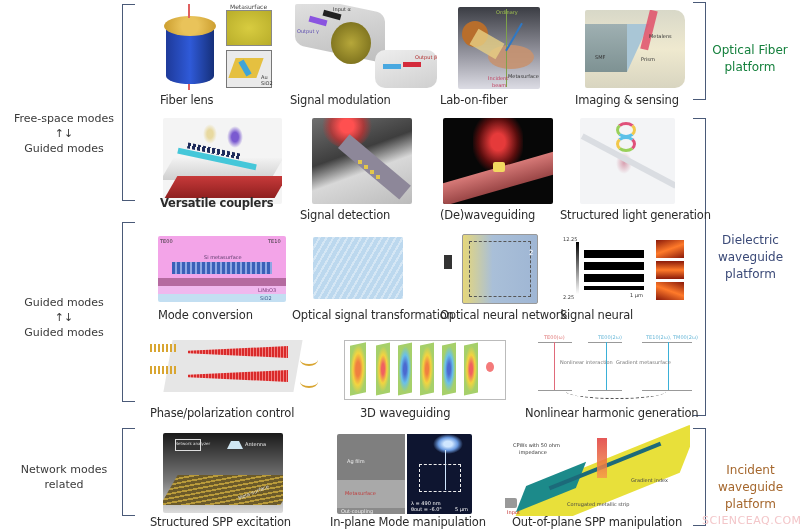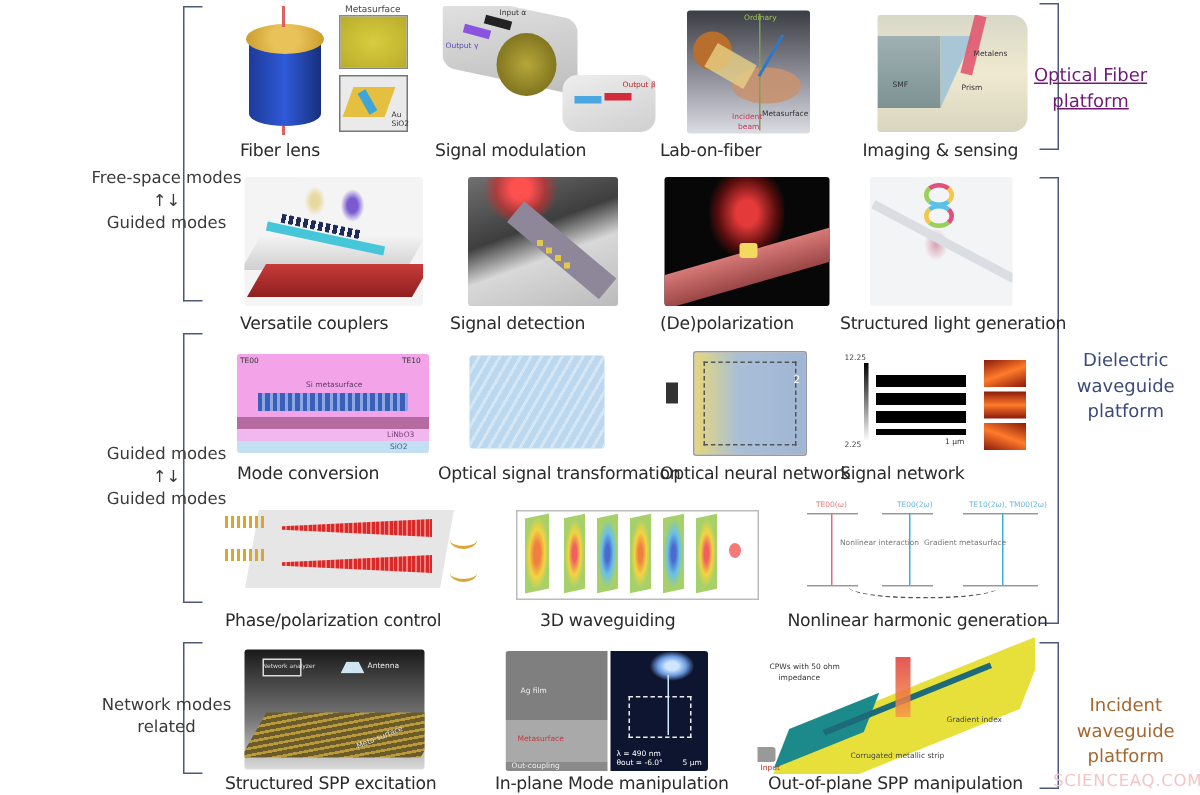--- a/index.html
+++ b/index.html
@@ -1,19 +1,19 @@
 <!DOCTYPE html>
 <html><head>
 <meta charset="utf-8">
 <style>
   html, body { margin:0; padding:0; background:#ffffff; }
   body { width:800px; height:530px; position:relative; overflow:hidden; font-family:"DejaVu Sans", sans-serif; color:#333; }
   .abs { position:absolute; }
   .cap { position:absolute; font-size:11.5px; color:#2b2b2b; white-space:nowrap; letter-spacing:-0.2px; }
-  .leftlabel { position:absolute; font-size:11px; color:#3a3a3a; text-align:center; line-height:15px;margin-left:47px; }
+  .leftlabel { position:absolute; font-size:11px; color:#3a3a3a; text-align:center; line-height:15px; }
   .bracket-l { position:absolute; border:1.5px solid #4a5a78; border-right:none; width:12px; }
   .bracket-r { position:absolute; border:1.5px solid #4a5a78; border-left:none; width:12px; }
   .platform { position:absolute; font-size:12px; text-align:center; line-height:17px; }
   .panel { position:absolute; overflow:hidden; border-radius:2px; }
   .tiny { position:absolute; font-size:5px; white-space:nowrap; }
   .watermark { position:absolute; font-size:11px; color:#f3c6c9; letter-spacing:0.5px; }
 </style>
 </head>
 <body>
 
@@ -31,21 +31,21 @@
   <div>Guided modes</div>
 </div>
 
 <div class="bracket-l" style="left:122px;top:428px;height:86px;"></div>
 <div class="leftlabel" style="left:14px;top:462px;width:100px;">
   <div>Network modes</div>
   <div>related</div>
 </div>
 
 <div class="bracket-r" style="left:693px;top:2px;height:96px;"></div>
-<div class="platform" style="left:682px;top:42px;width:90px;color:#701a75;text-decoration:underline;">
+<div class="platform" style="left:705px;top:42px;width:90px;color:#15803d;">
   <div>Optical Fiber</div>
   <div>platform</div>
 </div>
 
 <div class="bracket-r" style="left:693px;top:118px;height:296px;"></div>
 <div class="platform" style="left:708px;top:232px;width:85px;color:#3b4a78;">
   <div>Dielectric</div>
   <div>waveguide</div>
   <div>platform</div>
 </div>
@@ -110,35 +110,35 @@
 <div class="cap" style="left:575px;top:93px;width:120px;">Imaging &amp; sensing</div>
 
 <div class="panel" style="left:163px;top:118px;width:119px;height:86px;background:#f4f4f4;">
   <div class="abs" style="left:4px;top:40px;width:110px;height:22px;background:linear-gradient(180deg,#f2f2f2,#cfcfcf);transform:skewX(-30deg);"></div>
   <div class="abs" style="left:8px;top:58px;width:110px;height:22px;background:linear-gradient(180deg,#c73a3a,#8f1f1f);transform:skewX(-30deg);"></div>
   <div class="abs" style="left:14px;top:38px;width:80px;height:6px;background:#45c7d9;transform:rotate(12deg);"></div>
   <div class="abs" style="left:24px;top:30px;width:54px;height:6px;background:repeating-linear-gradient(90deg,#1d2a5a 0 3px,transparent 3px 5px);transform:rotate(12deg);"></div>
   <div class="abs" style="left:64px;top:8px;width:16px;height:22px;background:radial-gradient(ellipse,#7a5ad0 30%,transparent 70%);"></div>
   <div class="abs" style="left:40px;top:6px;width:14px;height:20px;background:radial-gradient(ellipse,#e8d9a0 30%,transparent 70%);"></div>
 </div>
-<div class="cap" style="left:160px;top:208px;width:125px;">Versatile couplers</div>
+<div class="cap" style="left:160px;top:196px;width:125px;font-weight:bold;">Versatile couplers</div>
 
 <div class="panel" style="left:312px;top:118px;width:100px;height:86px;background:linear-gradient(160deg,#707070,#3e3e3e 40%,#d8d8d8 60%,#bbb);">
   <div class="abs" style="left:10px;top:-14px;width:50px;height:44px;border-radius:50%;background:radial-gradient(circle,#ff5050 20%,rgba(220,40,40,0.6) 50%,transparent 75%);"></div>
   <div class="abs" style="left:26px;top:30px;width:18px;height:80px;background:#8d8799;transform:rotate(-50deg);transform-origin:top left;"></div>
   <div class="abs" style="left:46px;top:42px;width:4px;height:4px;background:#e3c74a;box-shadow:6px 5px 0 #e3c74a,12px 10px 0 #e3c74a,18px 15px 0 #e3c74a;"></div>
 </div>
 <div class="cap" style="left:300px;top:208px;width:120px;">Signal detection</div>
 
 <div class="panel" style="left:443px;top:118px;width:110px;height:86px;background:#070707;">
   <div class="abs" style="left:30px;top:-6px;width:50px;height:60px;background:radial-gradient(ellipse,#e53a3a 20%,rgba(170,20,20,0.5) 55%,transparent 75%);"></div>
   <div class="abs" style="left:-10px;top:50px;width:130px;height:22px;background:linear-gradient(180deg,#d77a78,#9a4646);transform:rotate(-16deg);"></div>
   <div class="abs" style="left:50px;top:44px;width:12px;height:10px;background:#f2d960;border-radius:2px;"></div>
 </div>
-<div class="cap" style="left:440px;top:208px;width:120px;">(De)polarization</div>
+<div class="cap" style="left:440px;top:208px;width:120px;">(De)waveguiding</div>
 
 <div class="panel" style="left:580px;top:118px;width:95px;height:86px;background:#f3f4f6;">
   <div class="abs" style="left:36px;top:4px;width:14px;height:10px;border-radius:50%;border:3px solid;border-color:#e0507a #f2c84a #5ac0e8 #9ad05a;"></div>
   <div class="abs" style="left:36px;top:18px;width:14px;height:10px;border-radius:50%;border:3px solid;border-color:#5ac0e8 #e0507a #9ad05a #f2c84a;"></div>
   <div class="abs" style="left:36px;top:34px;width:16px;height:22px;background:radial-gradient(ellipse,#d8a0b0,transparent 70%);"></div>
   <div class="abs" style="left:-4px;top:40px;width:106px;height:6px;background:#dadde2;transform:rotate(28deg);"></div>
 </div>
 <div class="cap" style="left:560px;top:208px;width:135px;">Structured light generation</div>
 
 <div class="panel" style="left:158px;top:236px;width:128px;height:66px;">
@@ -170,21 +170,21 @@
 <div class="panel" style="left:560px;top:236px;width:128px;height:66px;">
   <div class="tiny" style="left:3px;top:0;color:#444;">12.25</div>
   <div class="abs" style="left:16px;top:6px;width:3px;height:52px;background:linear-gradient(180deg,#000,#fff);"></div>
   <div class="tiny" style="left:3px;top:58px;color:#444;">2.25</div>
   <div class="abs" style="left:24px;top:14px;width:60px;height:40px;background:repeating-linear-gradient(180deg,#000 0 8px,#fff 8px 12px);"></div>
   <div class="tiny" style="left:70px;top:56px;color:#333;">1 μm</div>
   <div class="abs" style="left:96px;top:4px;width:28px;height:18px;background:linear-gradient(160deg,#8a1a0a,#ff7a2a 50%,#8a1a0a);"></div>
   <div class="abs" style="left:96px;top:25px;width:28px;height:18px;background:linear-gradient(180deg,#8a1a0a,#ff7a2a 50%,#8a1a0a);"></div>
   <div class="abs" style="left:96px;top:46px;width:28px;height:18px;background:linear-gradient(20deg,#8a1a0a,#ff7a2a 50%,#8a1a0a);"></div>
 </div>
-<div class="cap" style="left:560px;top:308px;width:100px;">Signal network</div>
+<div class="cap" style="left:560px;top:308px;width:100px;">Signal neural</div>
 
 <div class="panel" style="left:148px;top:334px;width:175px;height:66px;">
   <div class="abs" style="left:20px;top:6px;width:130px;height:52px;background:#e6e6e6;transform:skewX(-10deg);"></div>
   <div class="abs" style="left:40px;top:12px;width:100px;height:12px;background:repeating-linear-gradient(90deg,#d92a2a 0 2px,#f08080 2px 3px);clip-path:polygon(0 40%,100% 0,100% 100%,0 60%);"></div>
   <div class="abs" style="left:40px;top:36px;width:100px;height:12px;background:repeating-linear-gradient(90deg,#d92a2a 0 2px,#f08080 2px 3px);clip-path:polygon(0 40%,100% 0,100% 100%,0 60%);"></div>
   <div class="abs" style="left:2px;top:10px;width:26px;height:8px;background:repeating-linear-gradient(90deg,#d9a632 0 2px,transparent 2px 4px);"></div>
   <div class="abs" style="left:2px;top:32px;width:26px;height:8px;background:repeating-linear-gradient(90deg,#d9a632 0 2px,transparent 2px 4px);"></div>
   <div class="abs" style="left:152px;top:20px;width:18px;height:10px;border-bottom:2px solid #d9a632;border-radius:0 0 50% 50%;"></div>
   <div class="abs" style="left:152px;top:42px;width:18px;height:10px;border-bottom:2px solid #d9a632;border-radius:0 0 50% 50%;"></div>
 </div>

